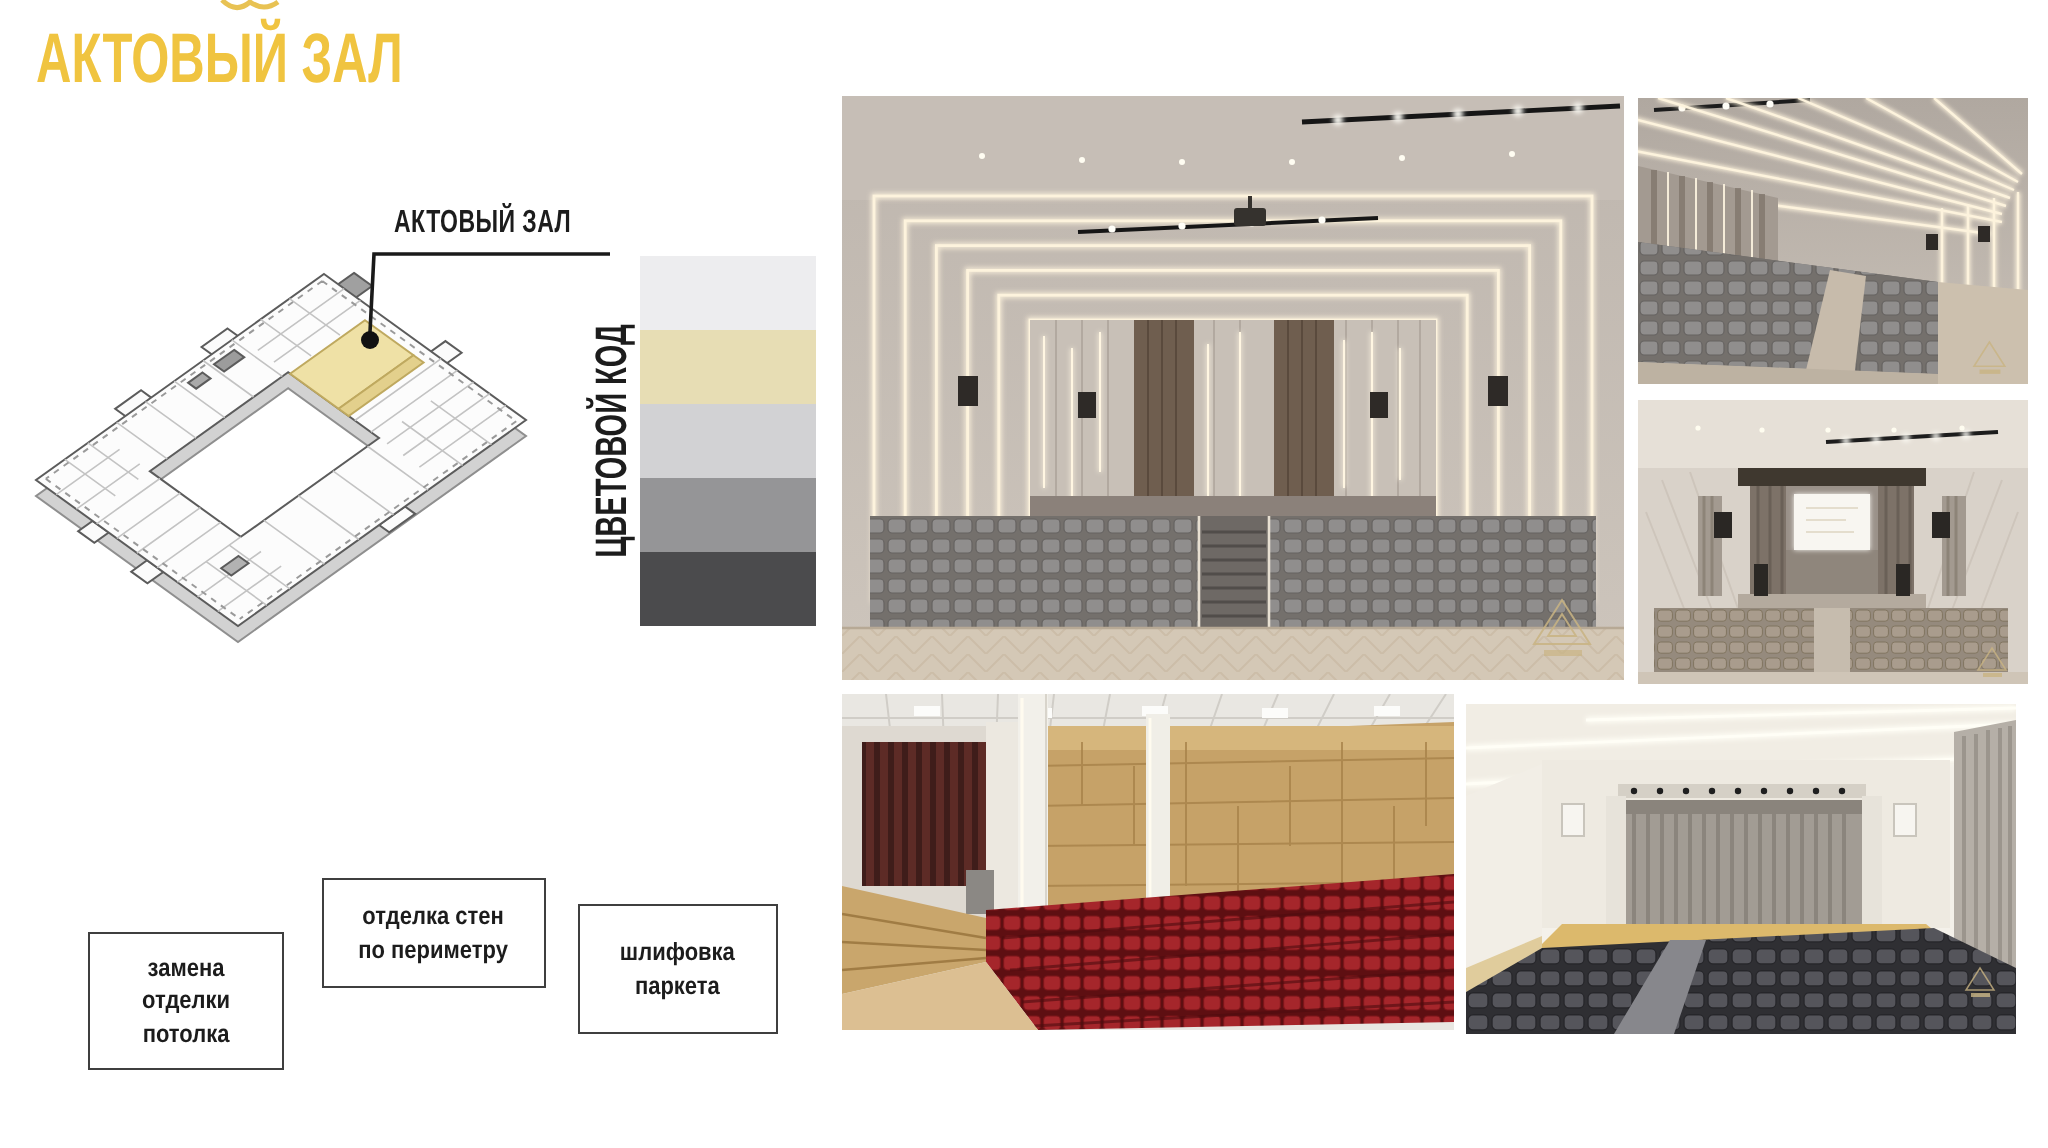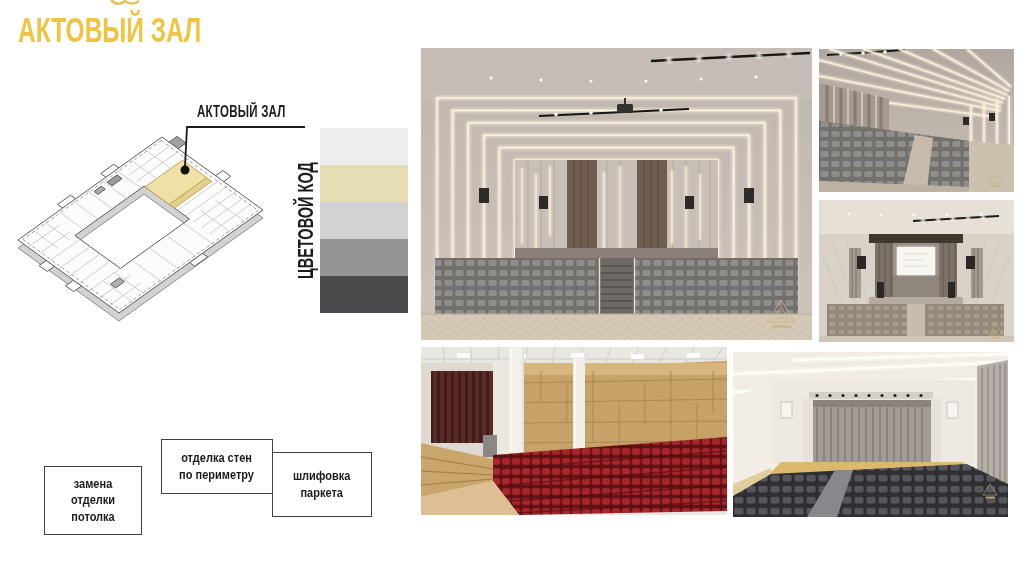--- a/index.html
+++ b/index.html
@@ -467,16 +467,16 @@
 
 <div class="note-box" style="left:44px; top:466px; width:98px; height:69px">
   <span>замена
 отделки
 потолка</span>
 </div>
 <div class="note-box" style="left:161px; top:439px; width:112px; height:55px">
   <span>отделка стен
 по периметру</span>
 </div>
-<div class="note-box" style="left:272px; top:452px; width:100px; height:65px">
+<div class="note-box" style="left:289px; top:452px; width:100px; height:65px">
   <span>шлифовка
 паркета</span>
 </div>
 
 </body></html>

